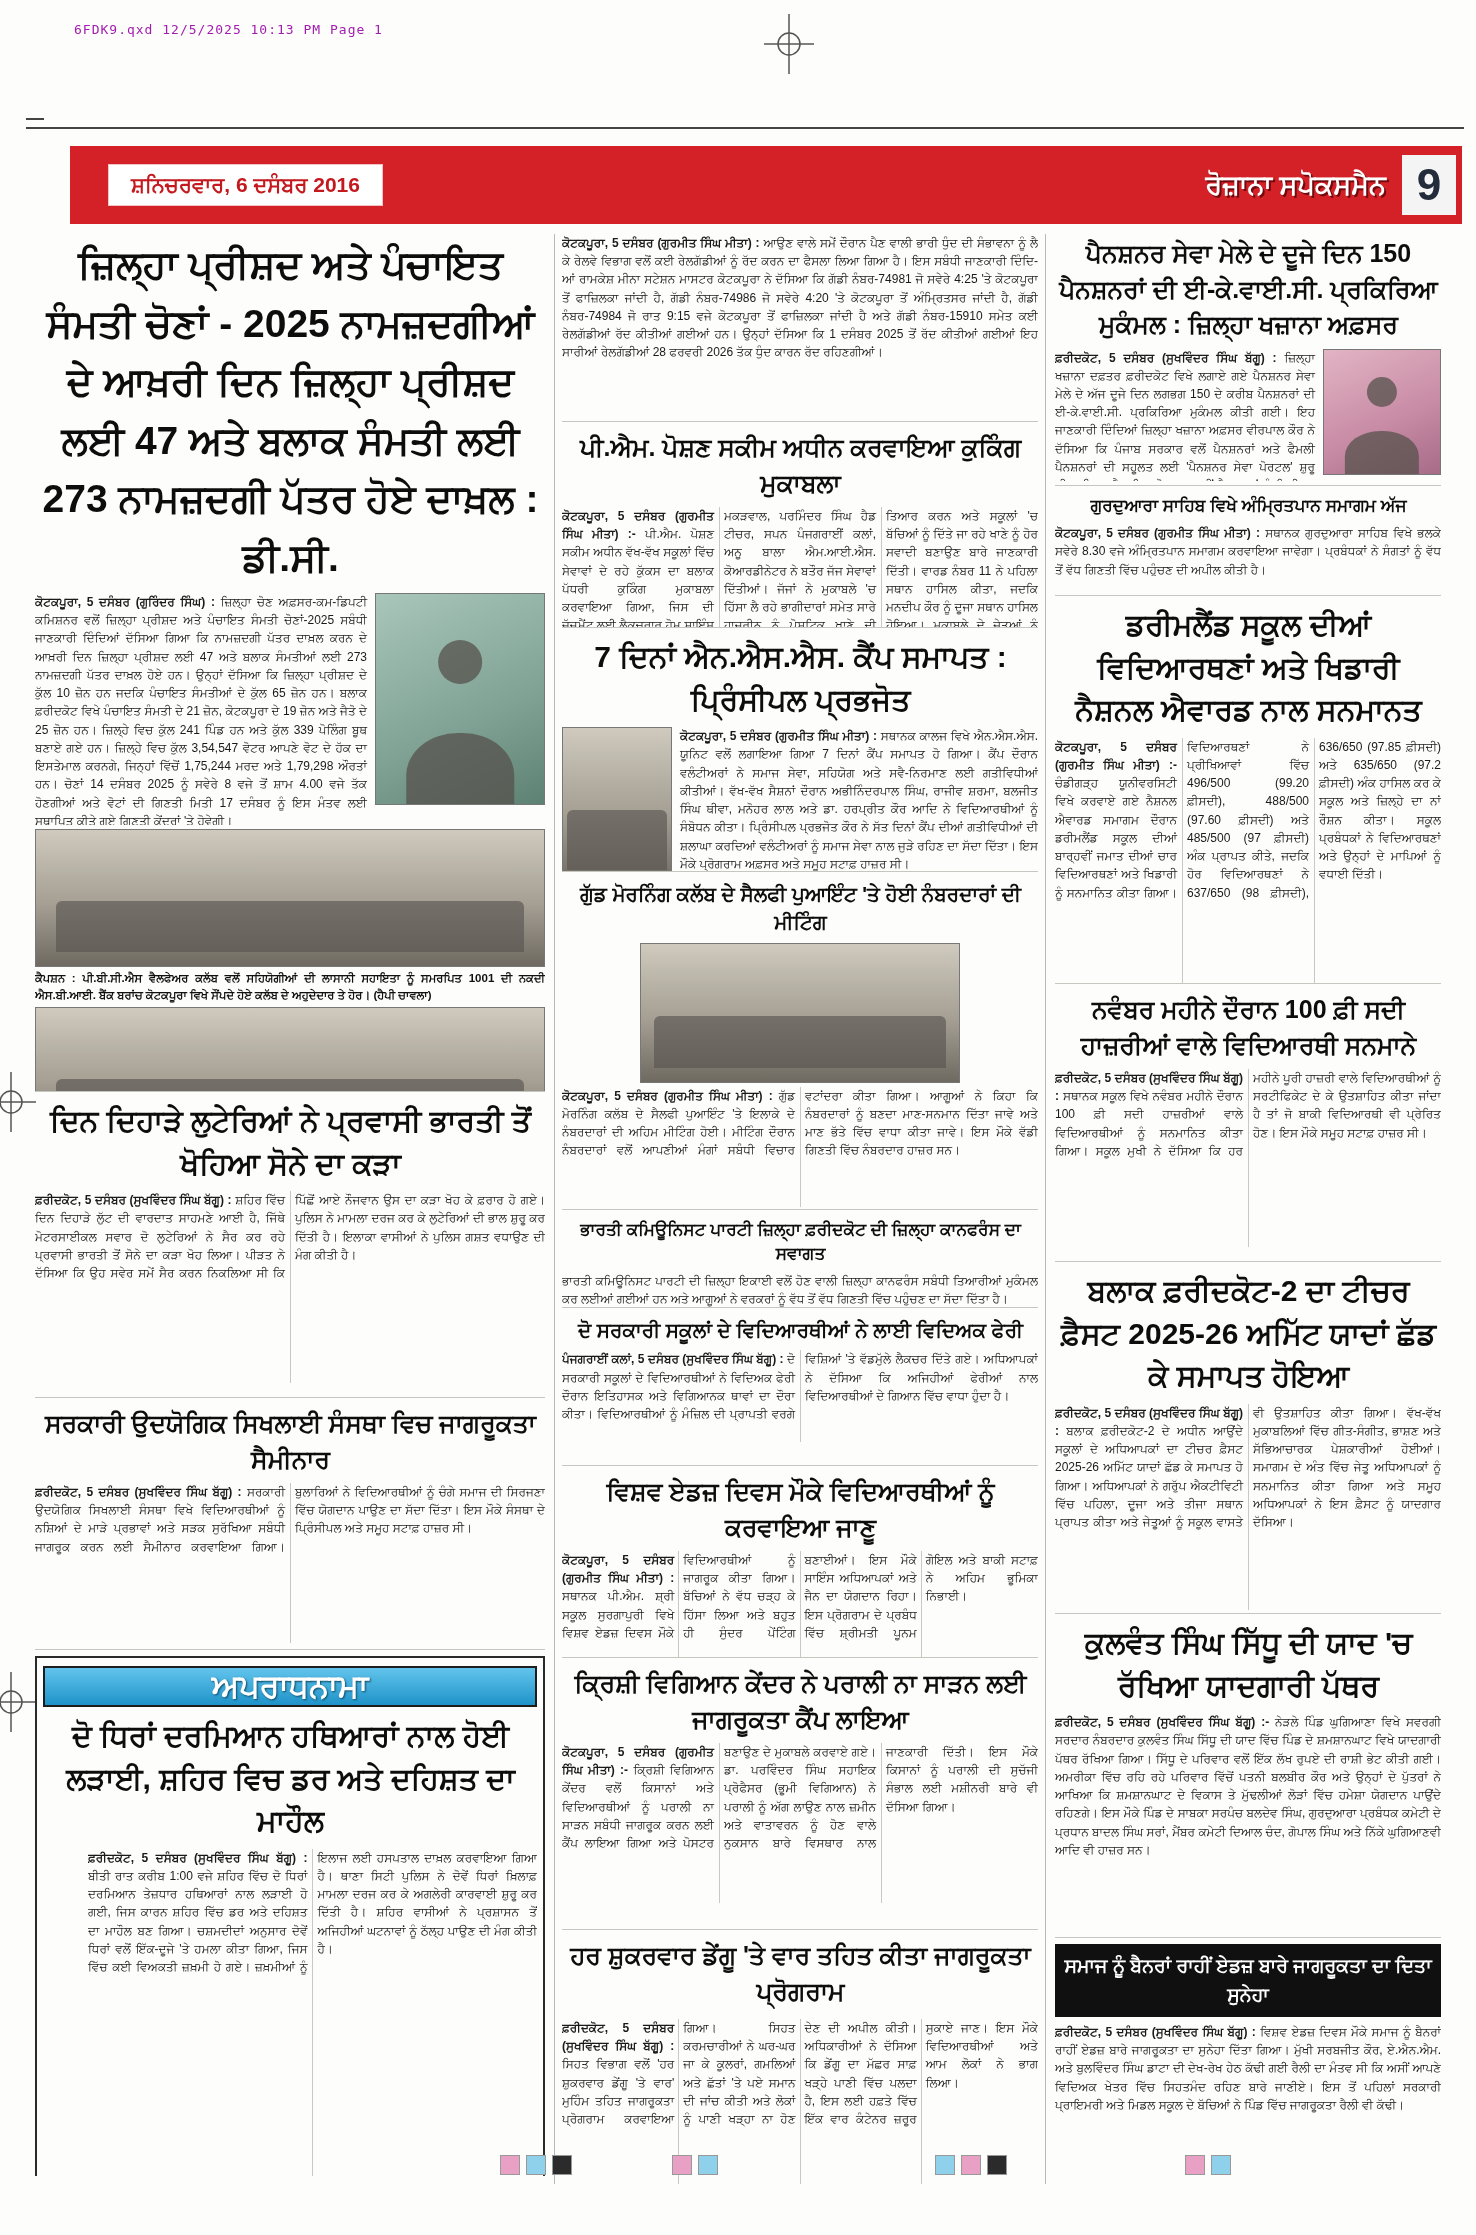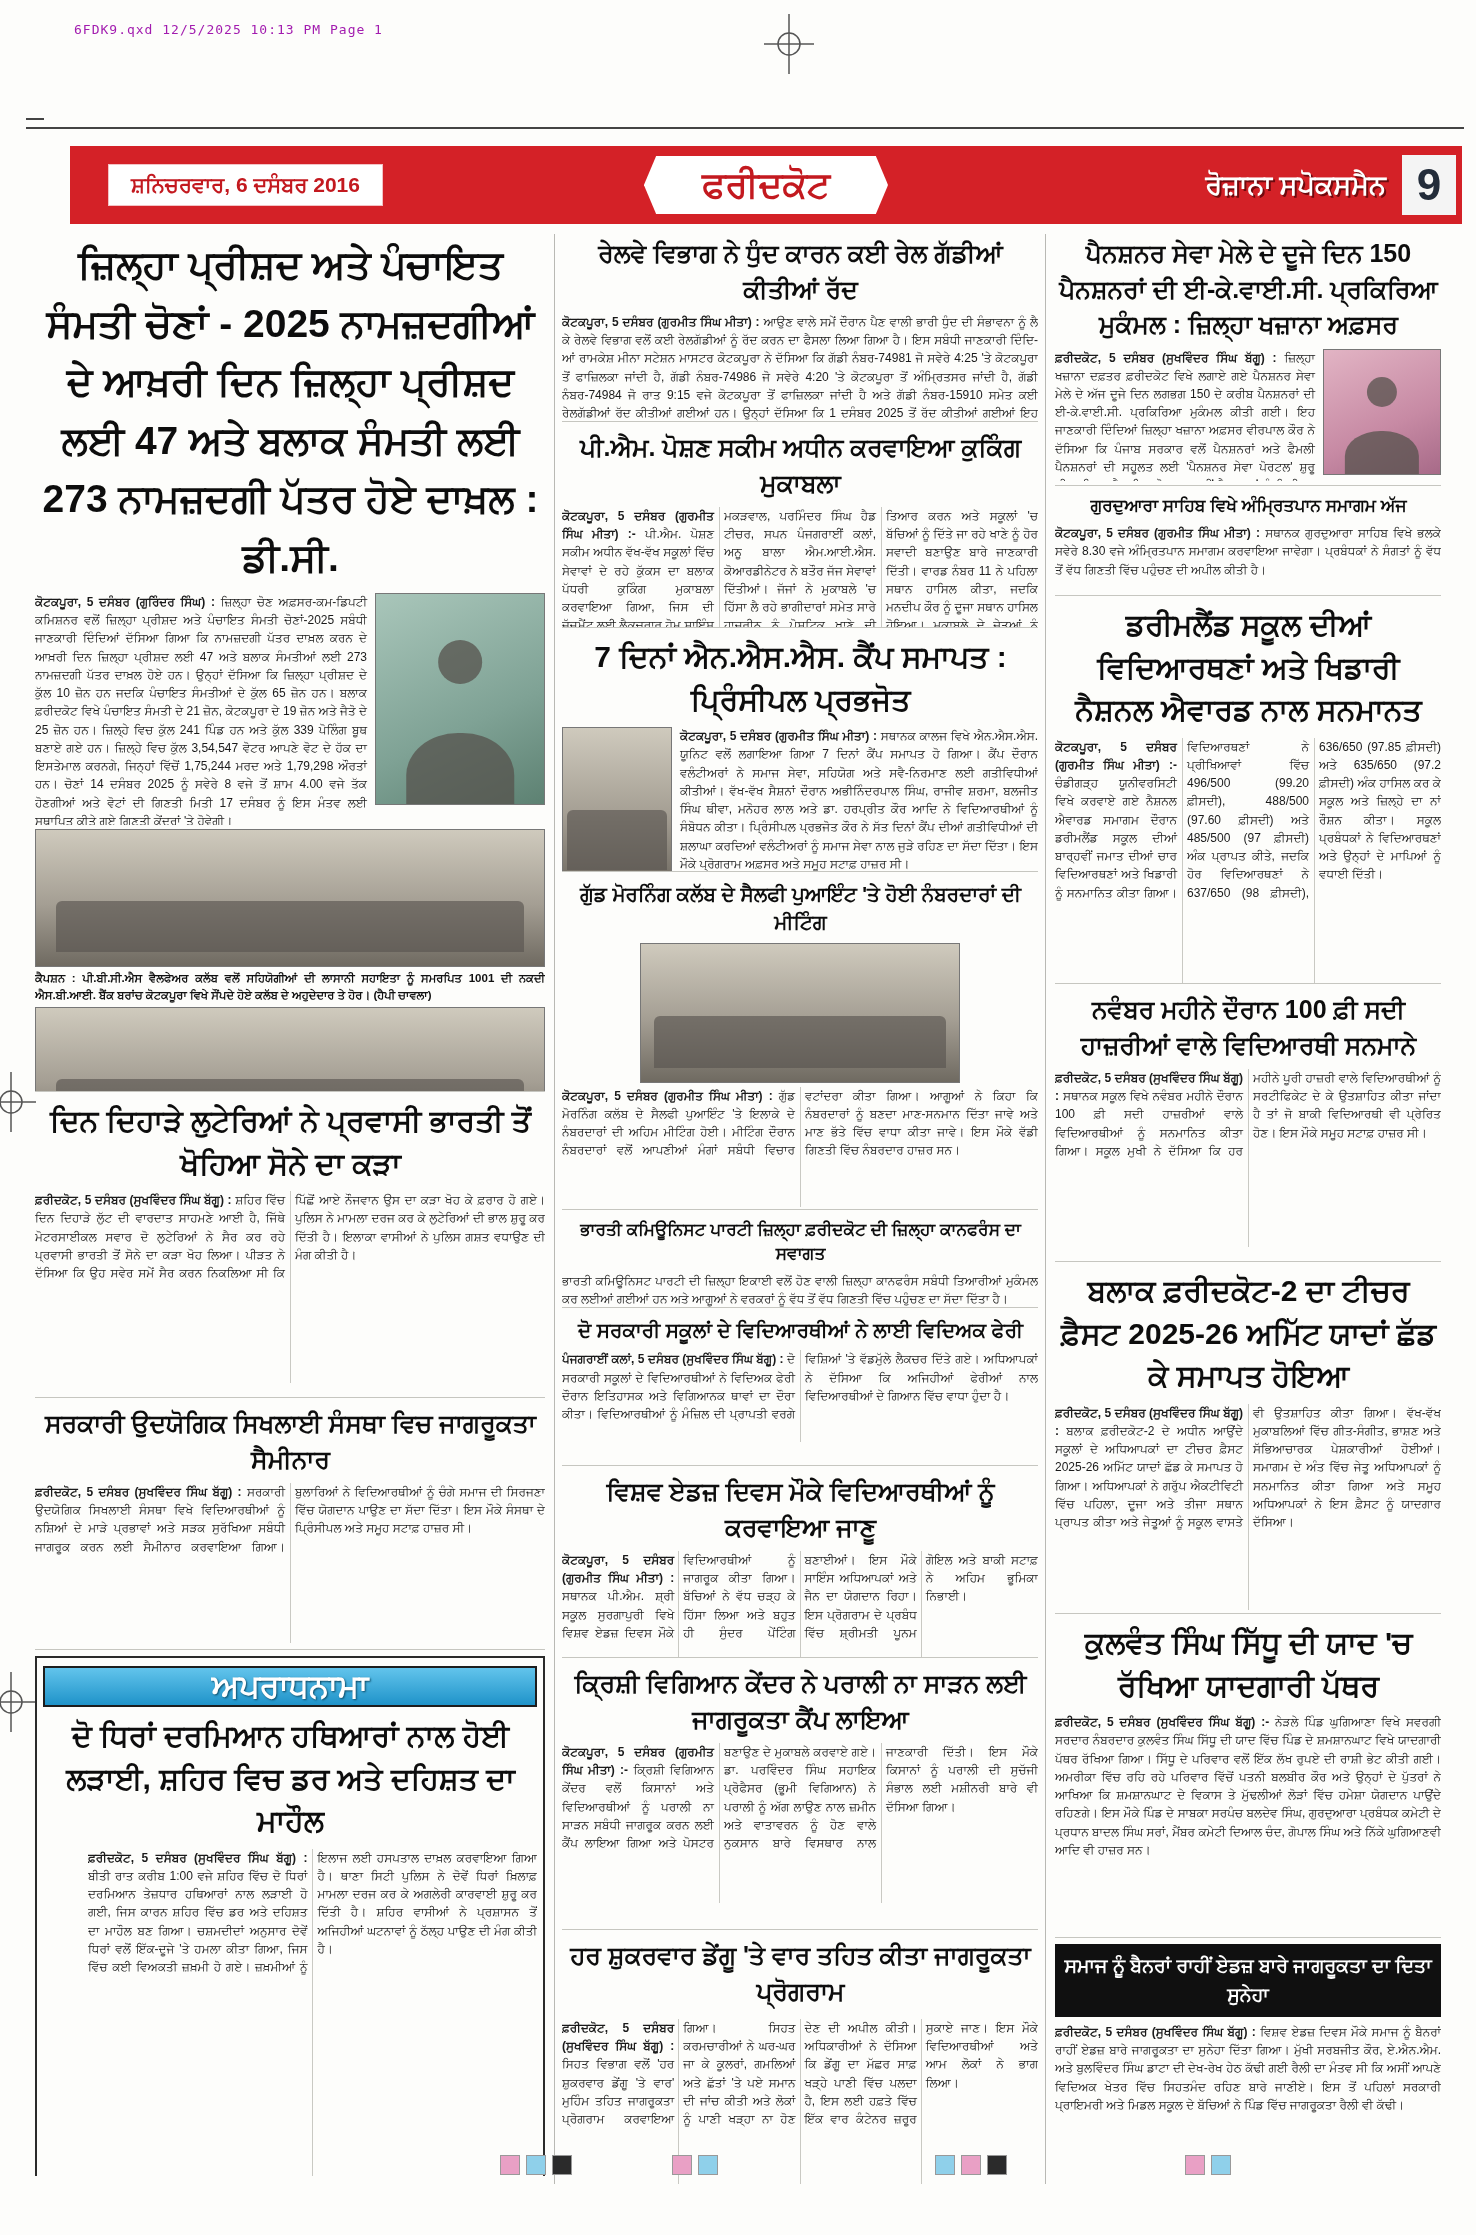--- a/index.html
+++ b/index.html
@@ -122,23 +122,20 @@
         <line x1="25" y1="0" x2="25" y2="60" stroke="#555" stroke-width="1.5"></line>
         <line x1="0" y1="30" x2="50" y2="30" stroke="#555" stroke-width="1.5"></line>
         <circle cx="25" cy="30" r="11" fill="none" stroke="#555" stroke-width="1.5"></circle>
       </svg>
   </div>
 
   <div class="masthead" style="background:#d42127;">
     <div class="date-box">
       <span>ਸ਼ਨਿਚਰਵਾਰ, 6 ਦਸੰਬਰ 2016</span>
     </div>
-    <div class="city-ribbon">
-      <span>ਫਰੀਦਕੋਟ</span>
-    </div>
     <div class="brand-wrap">
       <span class="brand">ਰੋਜ਼ਾਨਾ ਸਪੋਕਸਮੈਨ</span>
       <span class="pagenum">9</span>
     </div>
   </div>
 
   <div class="content">
 
     <div class="col col-left">
 
@@ -202,21 +199,20 @@
               <span>ਬੀਤੀ ਰਾਤ ਕਰੀਬ 1:00 ਵਜੇ ਸ਼ਹਿਰ ਵਿੱਚ ਦੋ ਧਿਰਾਂ ਦਰਮਿਆਨ ਤੇਜ਼ਧਾਰ ਹਥਿਆਰਾਂ ਨਾਲ ਲੜਾਈ ਹੋ ਗਈ, ਜਿਸ ਕਾਰਨ ਸ਼ਹਿਰ ਵਿੱਚ ਡਰ ਅਤੇ ਦਹਿਸ਼ਤ ਦਾ ਮਾਹੌਲ ਬਣ ਗਿਆ। ਚਸ਼ਮਦੀਦਾਂ ਅਨੁਸਾਰ ਦੋਵੇਂ ਧਿਰਾਂ ਵਲੋਂ ਇੱਕ-ਦੂਜੇ 'ਤੇ ਹਮਲਾ ਕੀਤਾ ਗਿਆ, ਜਿਸ ਵਿੱਚ ਕਈ ਵਿਅਕਤੀ ਜ਼ਖ਼ਮੀ ਹੋ ਗਏ। ਜ਼ਖ਼ਮੀਆਂ ਨੂੰ ਇਲਾਜ ਲਈ ਹਸਪਤਾਲ ਦਾਖ਼ਲ ਕਰਵਾਇਆ ਗਿਆ ਹੈ। ਥਾਣਾ ਸਿਟੀ ਪੁਲਿਸ ਨੇ ਦੋਵੇਂ ਧਿਰਾਂ ਖ਼ਿਲਾਫ਼ ਮਾਮਲਾ ਦਰਜ ਕਰ ਕੇ ਅਗਲੇਰੀ ਕਾਰਵਾਈ ਸ਼ੁਰੂ ਕਰ ਦਿੱਤੀ ਹੈ। ਸ਼ਹਿਰ ਵਾਸੀਆਂ ਨੇ ਪ੍ਰਸ਼ਾਸਨ ਤੋਂ ਅਜਿਹੀਆਂ ਘਟਨਾਵਾਂ ਨੂੰ ਠੱਲ੍ਹ ਪਾਉਣ ਦੀ ਮੰਗ ਕੀਤੀ ਹੈ।</span>
             </p>
           </div>
         </div>
       </article>
     </div>
 
     <div class="col col-mid">
 
       <article style="height:188px;">
-        <div class="hl hl-md">ਰੇਲਵੇ ਵਿਭਾਗ ਨੇ ਧੁੰਦ ਕਾਰਨ ਕਈ ਰੇਲ ਗੱਡੀਆਂ ਕੀਤੀਆਂ ਰੱਦ</div>
         <div class="clip" style="height:136px;">
           <p class="body-txt">
             <span class="byline">ਕੋਟਕਪੂਰਾ, 5 ਦਸੰਬਰ (ਗੁਰਮੀਤ ਸਿੰਘ ਮੀਤਾ) :</span>
             <span>ਆਉਣ ਵਾਲੇ ਸਮੇਂ ਦੌਰਾਨ ਪੈਣ ਵਾਲੀ ਭਾਰੀ ਧੁੰਦ ਦੀ ਸੰਭਾਵਨਾ ਨੂੰ ਲੈ ਕੇ ਰੇਲਵੇ ਵਿਭਾਗ ਵਲੋਂ ਕਈ ਰੇਲਗੱਡੀਆਂ ਨੂੰ ਰੱਦ ਕਰਨ ਦਾ ਫੈਸਲਾ ਲਿਆ ਗਿਆ ਹੈ। ਇਸ ਸਬੰਧੀ ਜਾਣਕਾਰੀ ਦਿੰਦਿ­ਆਂ ਰਾਮਕੇਸ਼ ਮੀਨਾ ਸਟੇਸ਼ਨ ਮਾਸਟਰ ਕੋਟਕਪੂਰਾ ਨੇ ਦੱਸਿਆ ਕਿ ਗੱਡੀ ਨੰਬਰ-74981 ਜੋ ਸਵੇਰੇ 4:25 'ਤੇ ਕੋਟਕਪੂਰਾ ਤੋਂ ਫਾਜ਼ਿਲਕਾ ਜਾਂਦੀ ਹੈ, ਗੱਡੀ ਨੰਬਰ-74986 ਜੋ ਸਵੇਰੇ 4:20 'ਤੇ ਕੋਟਕਪੂਰਾ ਤੋਂ ਅੰਮ੍ਰਿਤਸਰ ਜਾਂਦੀ ਹੈ, ਗੱਡੀ ਨੰਬਰ-74984 ਜੋ ਰਾਤ 9:15 ਵਜੇ ਕੋਟਕਪੂਰਾ ਤੋਂ ਫਾਜ਼ਿਲਕਾ ਜਾਂਦੀ ਹੈ ਅਤੇ ਗੱਡੀ ਨੰਬਰ-15910 ਸਮੇਤ ਕਈ ਰੇਲਗੱਡੀਆਂ ਰੱਦ ਕੀਤੀਆਂ ਗਈਆਂ ਹਨ। ਉਨ੍ਹਾਂ ਦੱਸਿਆ ਕਿ 1 ਦਸੰਬਰ 2025 ਤੋਂ ਰੱਦ ਕੀਤੀਆਂ ਗਈਆਂ ਇਹ ਸਾਰੀਆਂ ਰੇਲਗੱਡੀਆਂ 28 ਫਰਵਰੀ 2026 ਤੱਕ ਧੁੰਦ ਕਾਰਨ ਰੱਦ ਰਹਿਣਗੀਆਂ।</span>
           </p>
         </div>
       </article>
 
       <article style="height:200px;">
         <div class="hl hl-md">ਪੀ.ਐਮ. ਪੋਸ਼ਣ ਸਕੀਮ ਅਧੀਨ ਕਰਵਾਇਆ ਕੁਕਿੰਗ ਮੁਕਾਬਲਾ</div>

